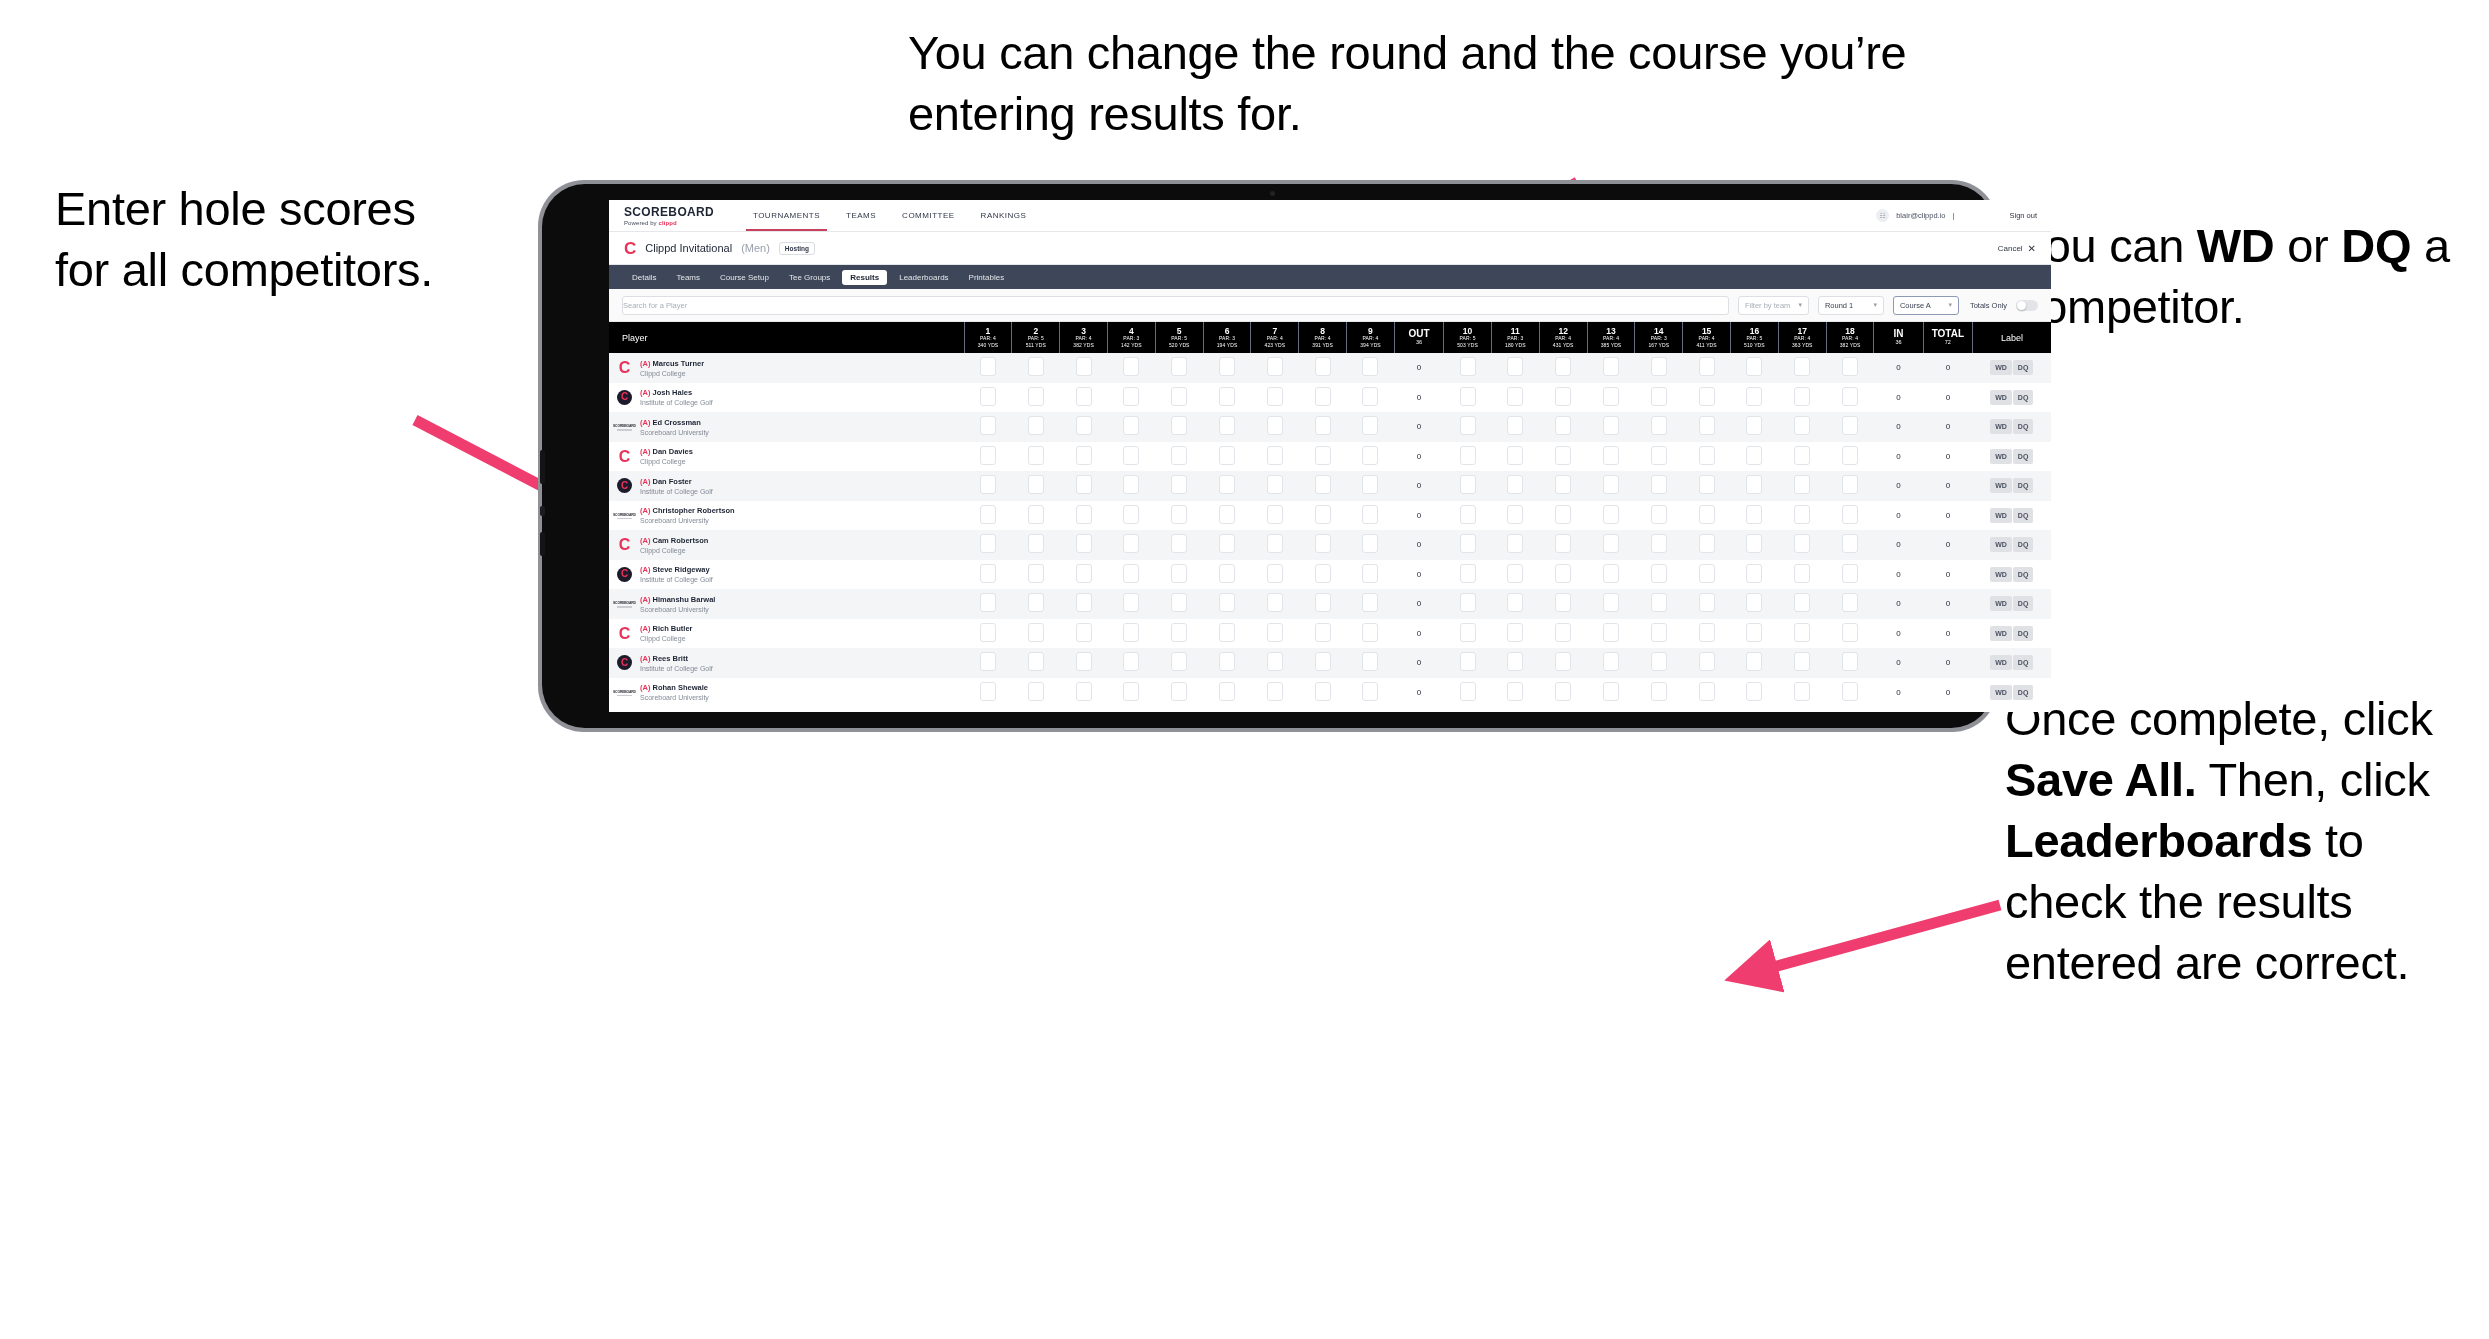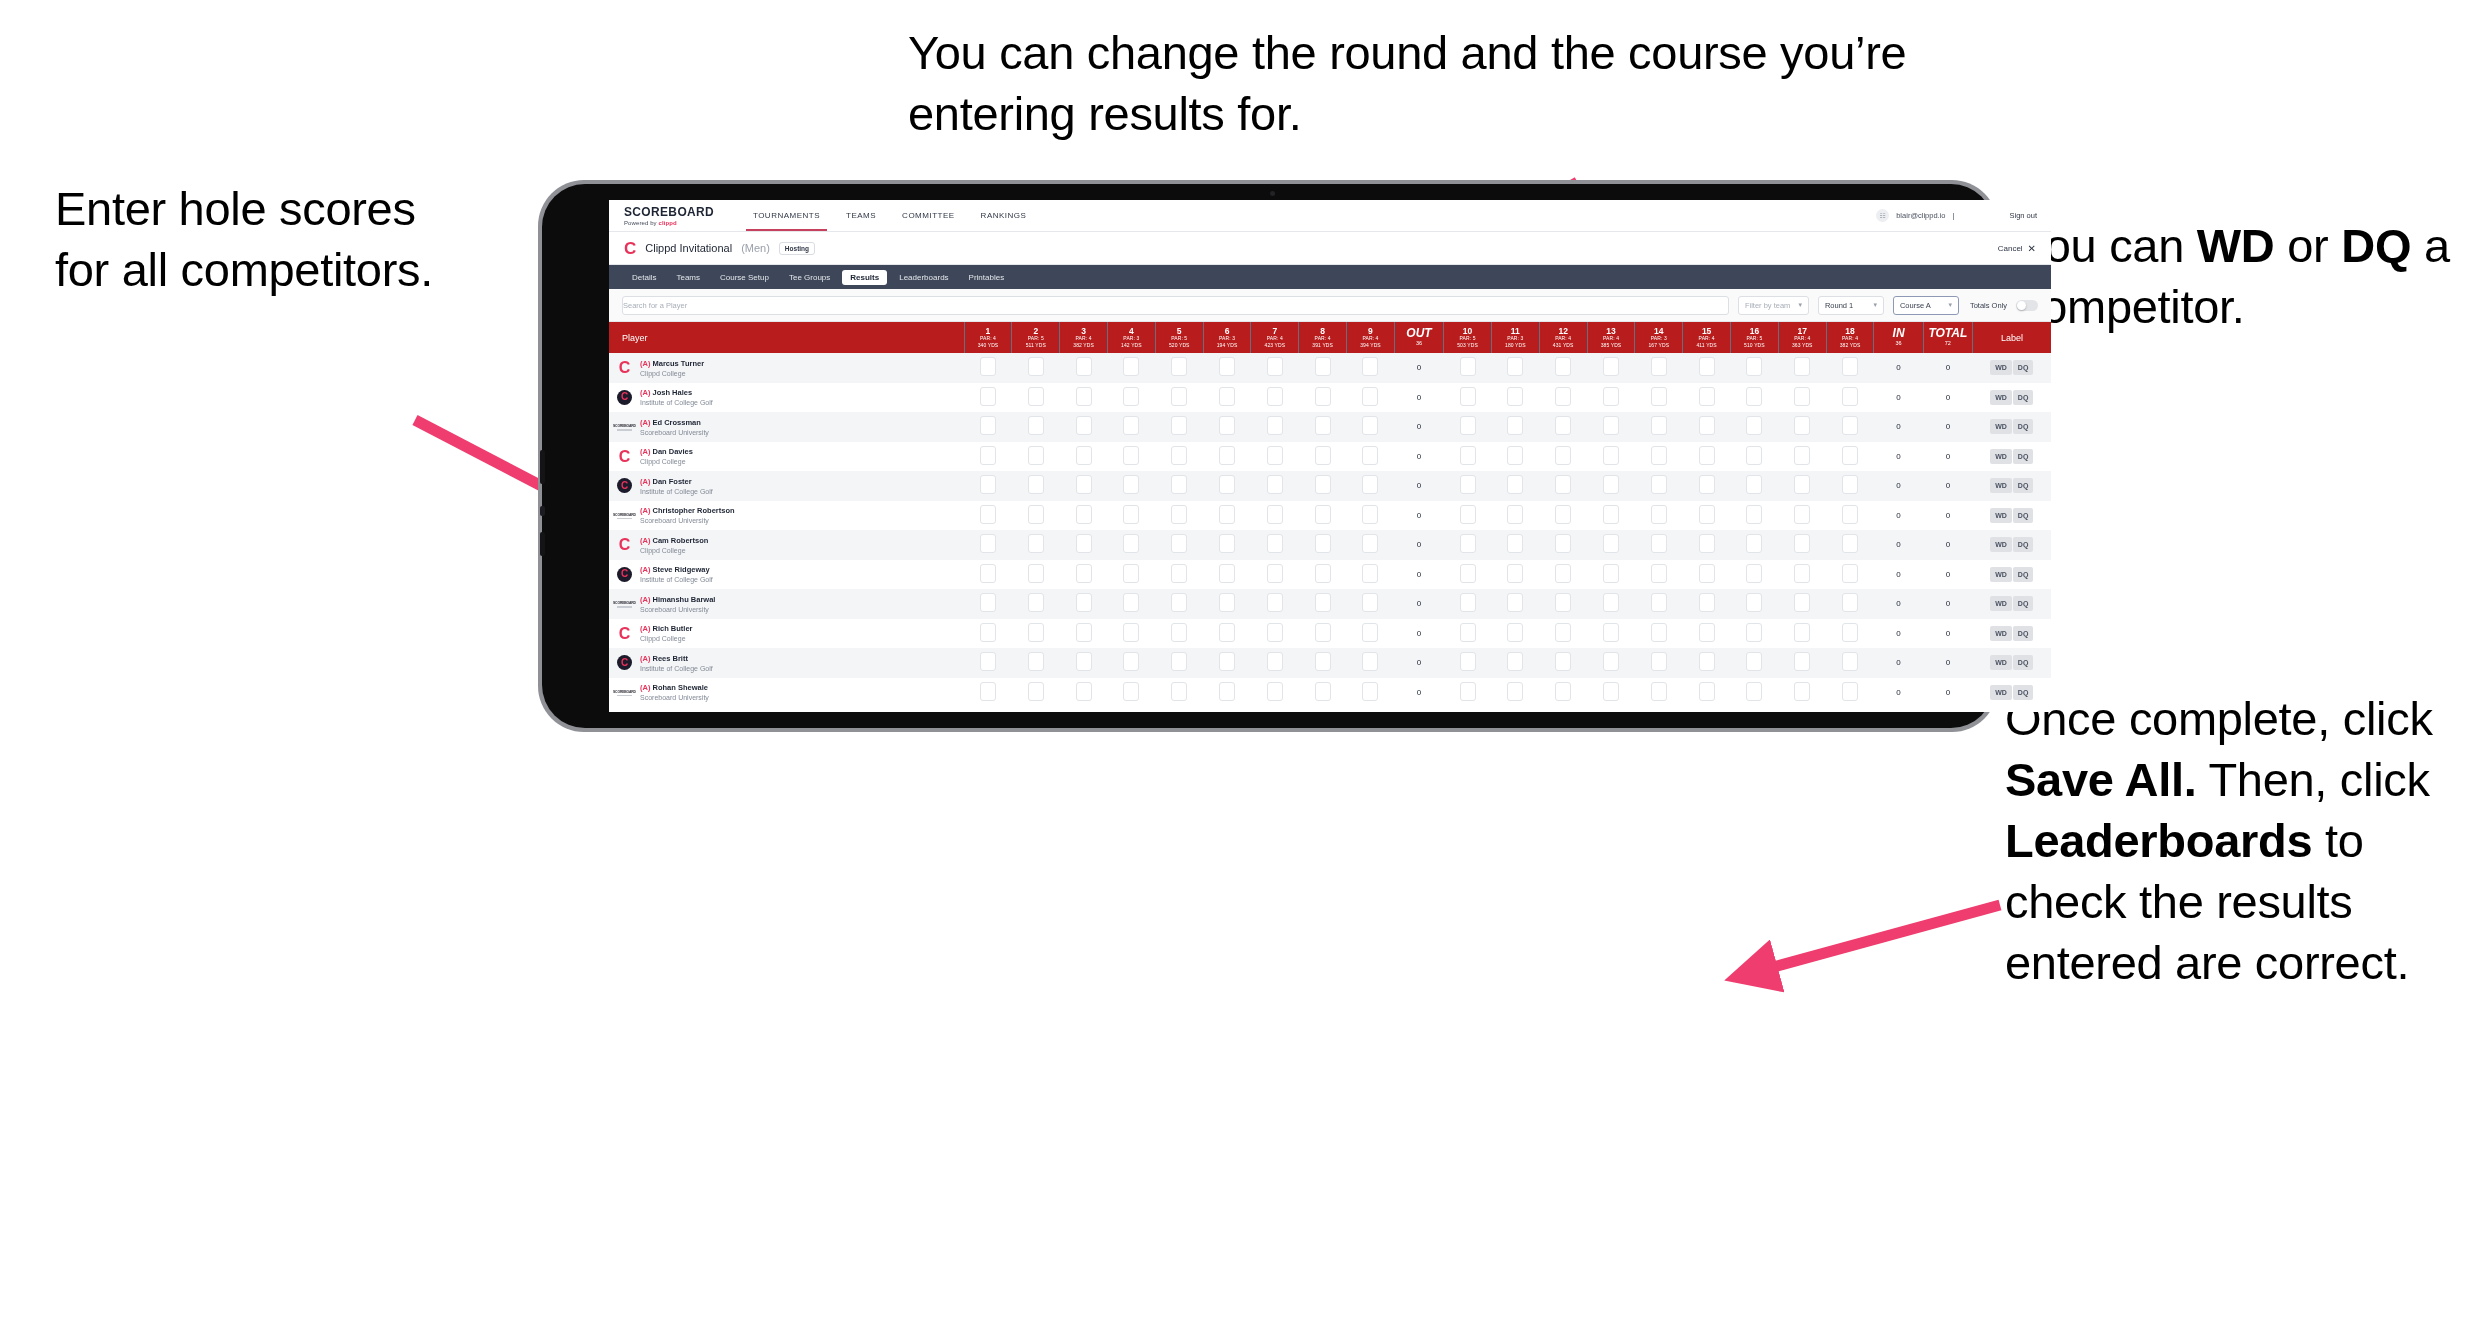--- a/index.html
+++ b/index.html
@@ -158,35 +158,35 @@
     width:22px;height:11px;border-radius:6px;background:#e2e4e8;position:relative; cursor:pointer;
   }
   .toggle::after{
     content:"";position:absolute;left:1px;top:1px;width:9px;height:9px;border-radius:50%;
     background:#fff; box-shadow:0 1px 2px rgba(0,0,0,.25);
   }
 
   
   .tbl-wrap { background:#fff; }
   table.sheet { border-collapse:collapse; width:100%; table-layout:fixed; }
-  thead tr { background:#b91c1c; color:#fff; }
+  thead tr { background:#000000; color:#fff; }
   thead th {
     border-right:1px solid #646e80;
     font-weight:400; padding:0;
     height:31px; vertical-align:middle;
   }
   th.player-h {
     width:245px; text-align:left; padding-left:13px; font-size:9px; color:#fff;
   }
   th.hole { width:33px; text-align:center; }
   th.hole .num { font-size:8.5px; font-weight:700; display:block; line-height:1.05; }
   th.hole .par { font-size:5px; display:block; line-height:1.3; letter-spacing:0.1px;}
   th.hole .yds { font-size:5px; display:block; line-height:1.3; letter-spacing:0.1px;}
   th.agg { width:34px; text-align:center; }
-  th.agg .num { font-size:12px; font-weight:700; display:block; line-height:1.1;font-style:italic; }
+  th.agg .num { font-size:10px; font-weight:700; display:block; line-height:1.1; }
   th.agg .sub { font-size:5.5px; display:block; line-height:1.4; }
   th.label-h { width:54px; text-align:center; font-size:9px; border-right:none; }
 
   tbody tr { height:29.5px; }
   tbody tr.odd { background:#f4f5f7; }
   tbody tr.even { background:#ffffff; }
   tbody td { padding:0; vertical-align:middle; text-align:center; }
 
   td.player-c { text-align:left; padding-left:7px; }
   .player-cell { display:flex; align-items:center; gap:7px; }

